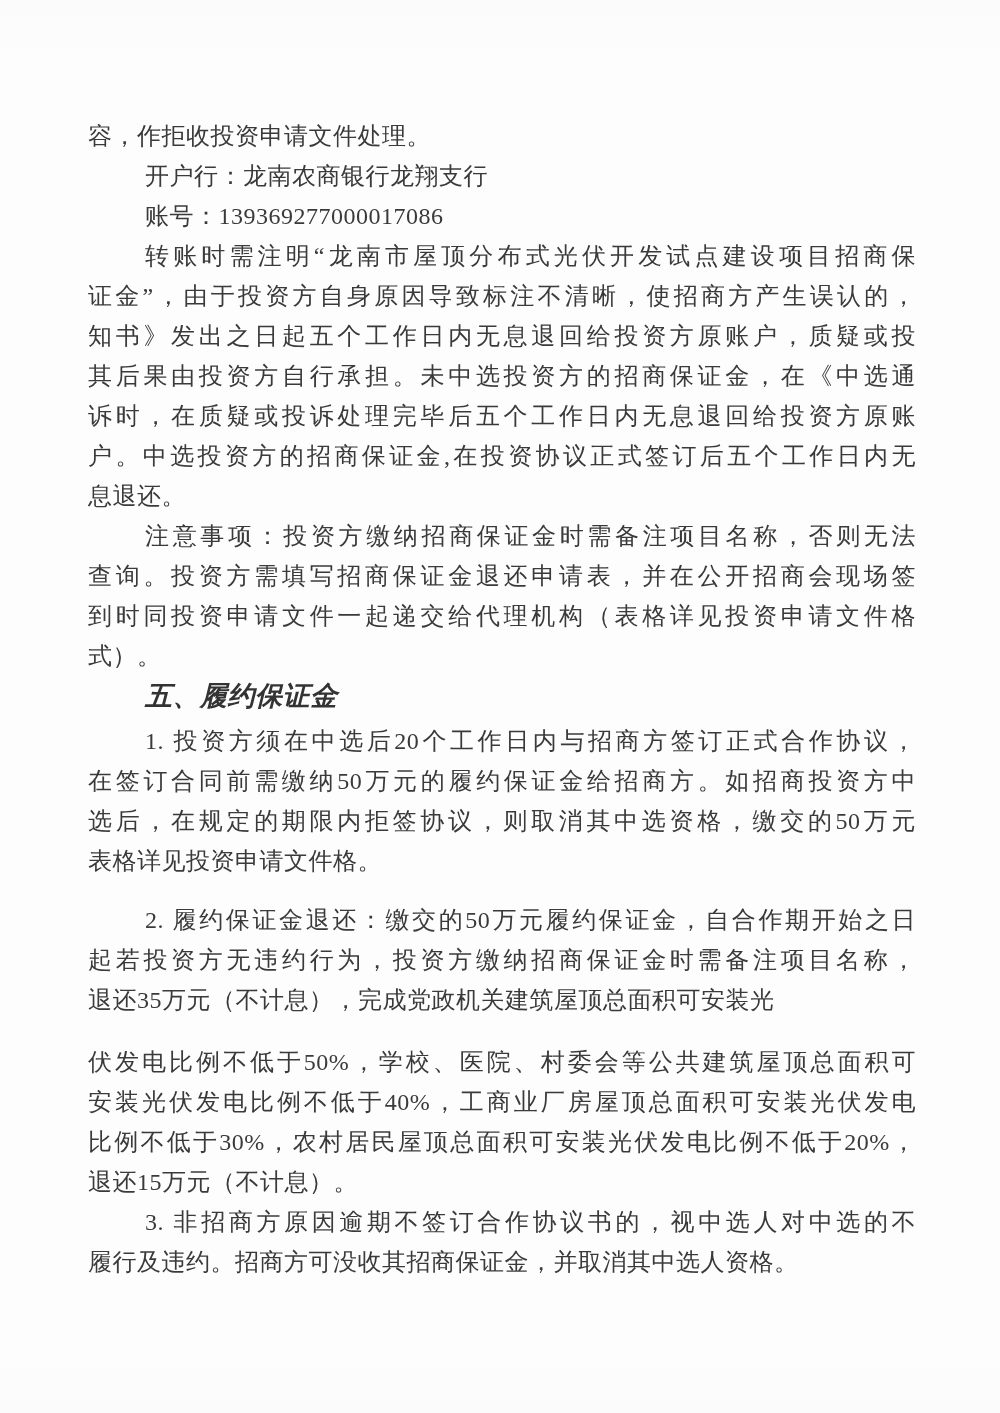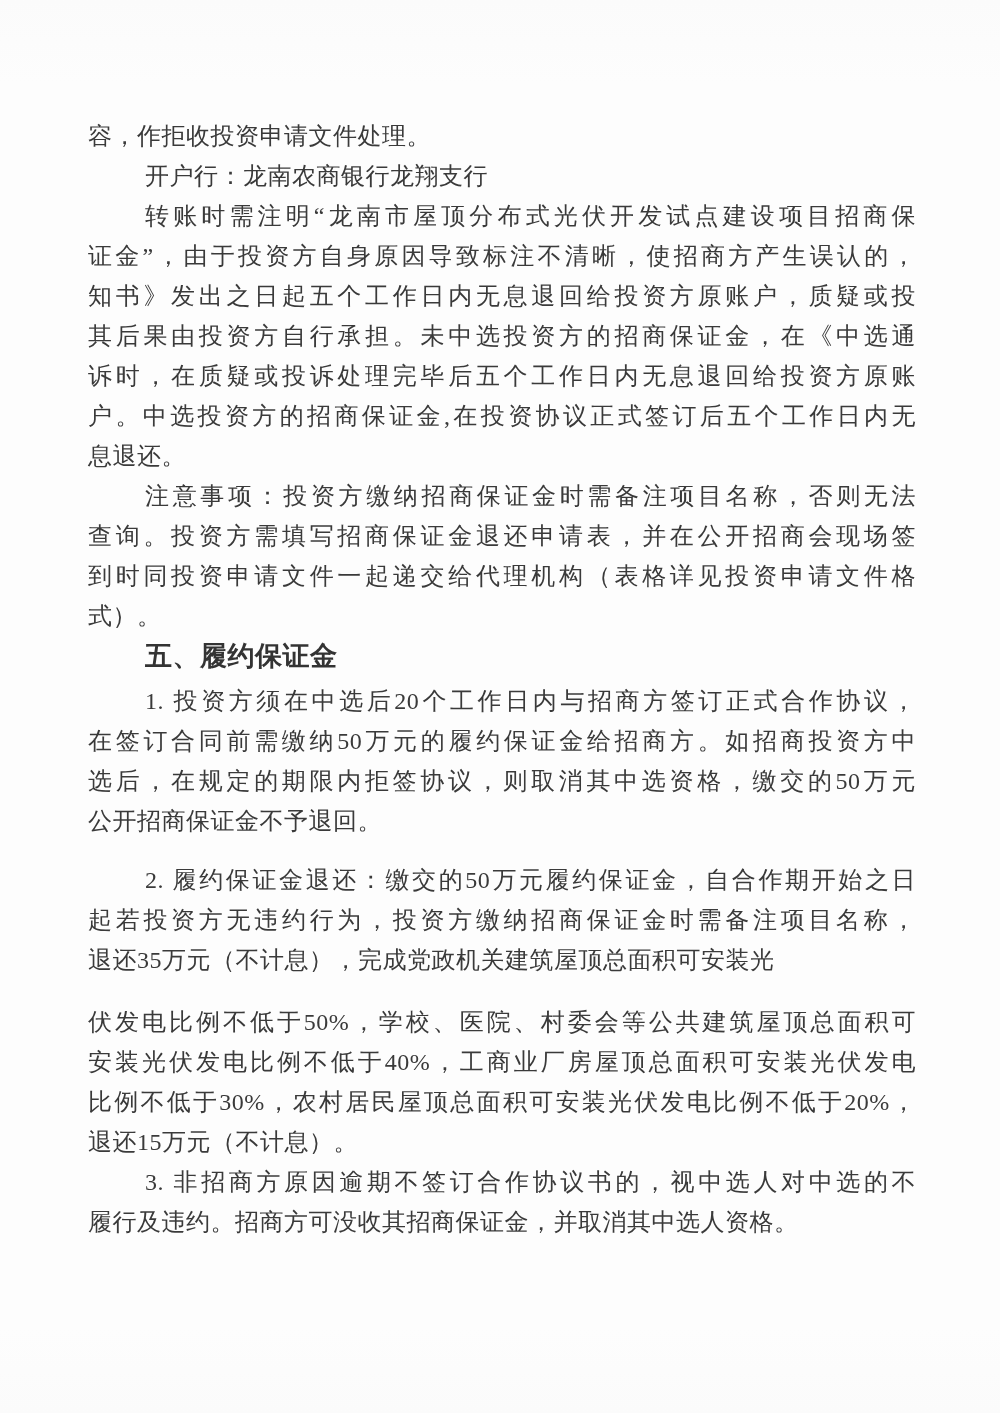--- a/index.html
+++ b/index.html
@@ -36,54 +36,56 @@
   .j {
     white-space: normal;
     text-align: justify;
     text-align-last: justify;
   }
   .heading {
     font-family: "Liberation Sans", "DejaVu Sans", sans-serif;
     font-weight: bold;
     font-size: 27px;
     color: #333333;
+    font-style: italic;
   }
   .gap5 { margin-top: 5px; }
   .gap6 { margin-top: 19px; }
   .gap7 { margin-top: 22px; }
 </style>
 </head>
 <body>
 
 <div class="page">
   <div class="textcol">
 
     <div class="ln">容，作拒收投资申请文件处理。</div>
 
     <div class="ln ind">开户行：龙南农商银行龙翔支行</div>
+    <div class="ln ind">账号：139369277000017086</div>
 
     <div class="ln ind j">转账时需注明“龙南市屋顶分布式光伏开发试点建设项目招商保</div>
     <div class="ln j">证金”，由于投资方自身原因导致标注不清晰，使招商方产生误认的，</div>
     <div class="ln j">知书》发出之日起五个工作日内无息退回给投资方原账户，质疑或投</div>
     <div class="ln j">其后果由投资方自行承担。未中选投资方的招商保证金，在《中选通</div>
     <div class="ln j">诉时，在质疑或投诉处理完毕后五个工作日内无息退回给投资方原账</div>
     <div class="ln j">户。中选投资方的招商保证金,在投资协议正式签订后五个工作日内无</div>
     <div class="ln">息退还。</div>
 
     <div class="ln ind j">注意事项：投资方缴纳招商保证金时需备注项目名称，否则无法</div>
     <div class="ln j">查询。投资方需填写招商保证金退还申请表，并在公开招商会现场签</div>
     <div class="ln j">到时同投资申请文件一起递交给代理机构（表格详见投资申请文件格</div>
     <div class="ln">式）。</div>
 
     <div class="ln ind heading">五、履约保证金</div>
 
     <div class="ln ind j gap5">1. 投资方须在中选后20个工作日内与招商方签订正式合作协议，</div>
     <div class="ln j">在签订合同前需缴纳50万元的履约保证金给招商方。如招商投资方中</div>
     <div class="ln j">选后，在规定的期限内拒签协议，则取消其中选资格，缴交的50万元</div>
-    <div class="ln">公开招商保证金不予退回。</div>
+    <div class="ln">表格详见投资申请文件格。</div>
 
     <div class="ln ind j gap6">2. 履约保证金退还：缴交的50万元履约保证金，自合作期开始之日</div>
     <div class="ln j">起若投资方无违约行为，投资方缴纳招商保证金时需备注项目名称，</div>
     <div class="ln">退还35万元（不计息），完成党政机关建筑屋顶总面积可安装光</div>
     <div class="ln j gap7">伏发电比例不低于50%，学校、医院、村委会等公共建筑屋顶总面积可</div>
     <div class="ln j">安装光伏发电比例不低于40%，工商业厂房屋顶总面积可安装光伏发电</div>
     <div class="ln j">比例不低于30%，农村居民屋顶总面积可安装光伏发电比例不低于20%，</div>
     <div class="ln">退还15万元（不计息）。</div>
 
     <div class="ln ind j">3. 非招商方原因逾期不签订合作协议书的，视中选人对中选的不</div>

